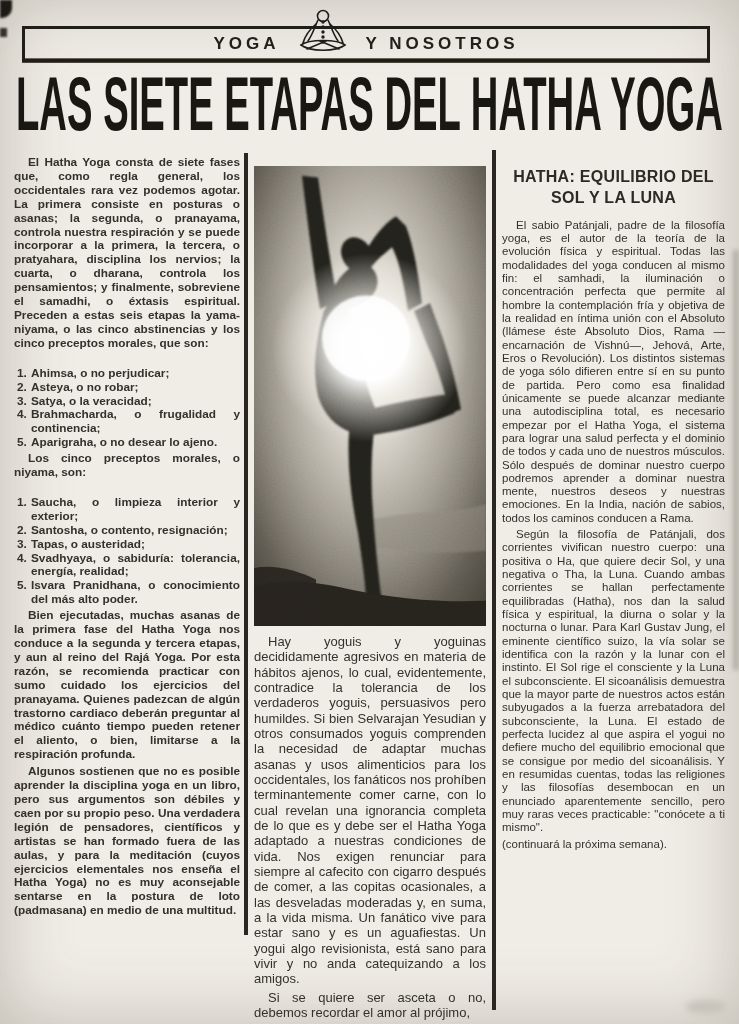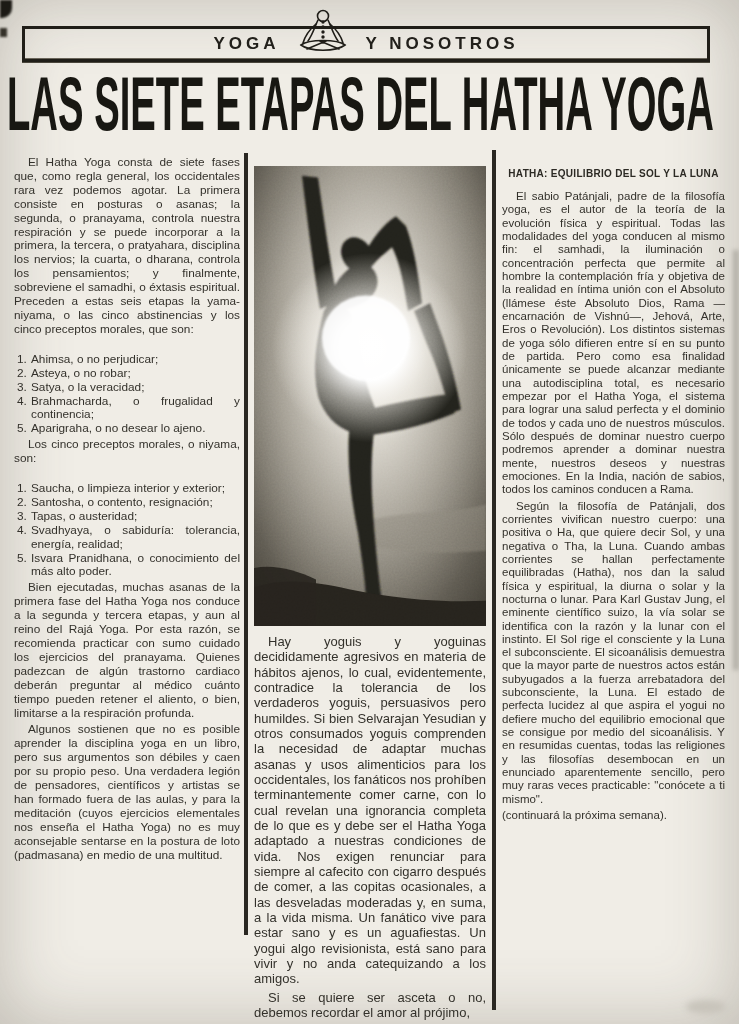--- a/index.html
+++ b/index.html
@@ -12,38 +12,38 @@
   
   .banner {
     position:absolute; left:22px; top:26px; width:682px; height:30px;
     border:3px solid #201e18; display:flex; align-items:center;
     justify-content:center; gap:14px; overflow:visible;
     box-shadow: 0 1px 0 #4a463c, inset 0 -1px 0 #6a655a;
   }
   .banner-word { font-weight:bold; font-size:17px; letter-spacing:4px; color:#22201b; white-space:nowrap; }
   .lotus { transform: translateY(-11px); }
   
-  .title-wrap { position:absolute; left:5px; top:68px; width:711px; height:74px;text-align:right; }
+  .title-wrap { position:absolute; left:14px; top:68px; width:711px; height:74px;text-align:right; }
   .title-text { font-family:"Liberation Sans",sans-serif; font-weight:bold; font-size:76px; fill:#181712; letter-spacing:0; }
   
   .cols { position:absolute; left:14px; top:150px; width:711px; display:flex; align-items:flex-start; }
   .col { text-align:justify; }
   .col p { margin:0 0 3px; text-indent:14px; line-height:1.18; }
-  .col-left  { width:226px; font-size:11.8px; padding-top:6px; }
+  .col-left  { width:226px; font-size:11.8px; padding-top:6px;font-weight:bold; }
   .col-mid   { width:232px; font-size:13px; }
   .col-right { width:223px; font-size:11.5px; padding-top:4px; line-height:1.16; }
   .col-right p { line-height:1.16; }
   .vr { width:4px; background:#2a2722; }
   .vr1 { height:782px; margin:3px 6px 0 4px; }
   .vr2 { height:860px; margin:0 6px 0 6px; }
   ol { margin:16px 0 2px; padding-left:16px; line-height:1.18; }
   ol li { padding-left:1px; margin:0; }
   .photo { display:block; margin:16px 0 8px; }
   h3.subhead {
-    font-size:10px; font-weight:bold; text-align:center;
+    font-size:16px; font-weight:bold; text-align:center;
     margin:13px 6px 10px; letter-spacing:.3px; color:#2c2a24; line-height:1.3;
   }
   .footer-line { text-indent:0 !important; margin-top:3px !important; }
   
   .artifact { position:absolute; pointer-events:none; }
   .corner-blob { left:0; top:0; width:12px; height:18px; background:#1c1a15; border-radius:0 0 10px 0; filter:blur(1px); }
   .edge-dash-left { left:0; top:28px; width:7px; height:9px; background:#35322a; filter:blur(1px); }
   .edge-streak-right { right:0; top:250px; width:6px; height:420px; background:#b5b1a8; filter:blur(2px); }
   .smudge-bottom { left:686px; top:1000px; width:40px; height:14px; background:#c8c4bb; border-radius:50%; filter:blur(3px); }
 </style>

